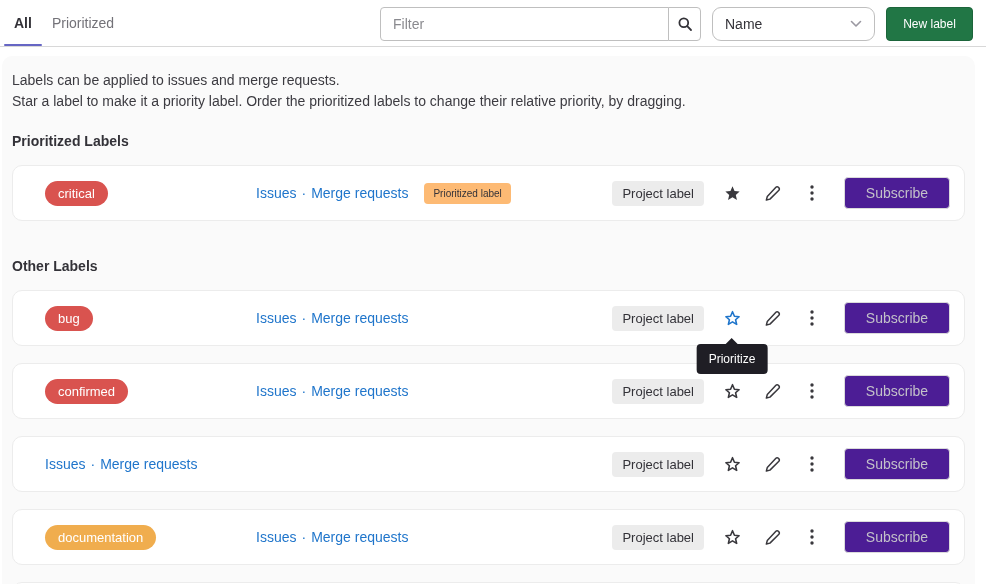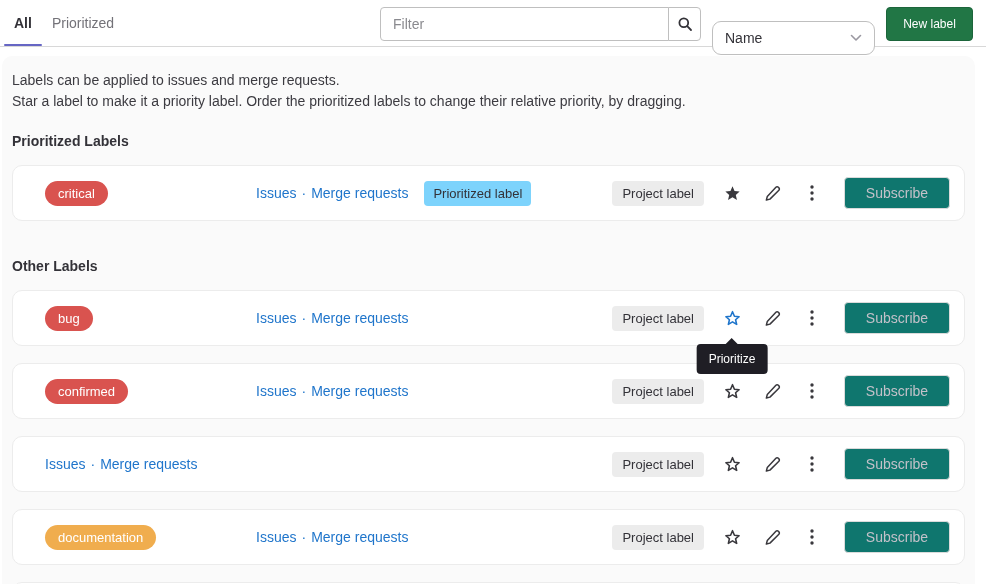--- a/index.html
+++ b/index.html
@@ -12,48 +12,48 @@
   .tabs { display: flex; align-items: stretch; height: 46px; padding-left: 4px; }
   .tab { position: relative; display: flex; align-items: center; padding: 0 10px; color: #737278; cursor: pointer; }
   .tab.active { color: #333238; font-weight: bold; }
   .tab.active::after { content: ""; position: absolute; left: 0; right: 0; bottom: 0; height: 2px; background: #6666c4; border-radius: 2px; }
 
   .filter-group { position: absolute; left: 380px; top: 7px; display: flex; height: 34px; }
   .filter-group input { width: 289px; height: 34px; border: 1px solid #bfbfbf; border-radius: 4px 0 0 4px; padding: 0 12px; font-size: 14px; color: #4d7c0f; outline: none; font-family: inherit; }
   .filter-group input::placeholder { color: #8a8a8f; }
   .search-btn { width: 33px; height: 34px; margin-left: -1px; background: #fff; border: 1px solid #bfbfbf; border-radius: 0 4px 4px 0; display: flex; align-items: center; justify-content: center; cursor: pointer; color: #333238; }
 
-  .sort-dd { position: absolute; left: 712px; top: 21px; width: 163px; height: 34px; background: #fff; border: 1px solid #bfbfbf; border-radius: 9px; display: flex; align-items: center; padding: 0 12px; cursor: pointer; }
+  .sort-dd { position: absolute; left: 712px; top: 7px; width: 163px; height: 34px; background: #fff; border: 1px solid #bfbfbf; border-radius: 9px; display: flex; align-items: center; padding: 0 12px; cursor: pointer; }
   .sort-dd .chev { margin-left: auto; color: #9a98a1; }
   .new-label { position: absolute; left: 886px; top: 7px; width: 87px; height: 34px; background: #217645; color: #fff; border: 1px solid #1c653b; border-radius: 4px; font-size: 12px; font-family: inherit; cursor: pointer; }
 
   
   .container { margin: 9px 11px 0 2px; height: 540px; background: #fafafa; border-radius: 10px 10px 0 0; padding: 14px 10px 0 10px; }
   .intro p { color: #3c3b41; line-height: 21px; }
   .section-title { font-weight: bold; font-size: 14px; color: #333238; }
   .section-title.first { margin-top: 21px; }
   .section-title.other { margin-top: 37px; }
 
   .label-card { display: flex; align-items: center; height: 56px; margin-top: 16px; background: #fff; border: 1px solid #ececec; border-radius: 10px; padding: 0 14px 0 32px; }
   .label-card + .label-card { margin-top: 17px; }
   .label-card.peek { height: 40px; }
 
   .cell-label { width: 211px; flex: 0 0 auto; }
   .pill { display: inline-block; color: #fff; font-size: 13px; padding: 5px 13px; border-radius: 13px; cursor: pointer; }
 
   .cell-links { display: flex; align-items: center; gap: 5px; flex: 1 1 auto; }
   .cell-links a { color: #1f75cb; text-decoration: none; cursor: pointer; }
   .cell-links .dot { color: #1f75cb; }
-  .badge-prioritized { margin-left: 11px; background: #7dd3fc; color: #333238; font-size: 13px; padding: 5px 9px; border-radius: 4px; }
+  .badge-prioritized { margin-left: 11px; background: #fdba74; color: #333238; font-size: 10px; padding: 5px 9px; border-radius: 4px; }
 
   .cell-actions { display: flex; align-items: center; flex: 0 0 auto; }
   .badge-project { background: #ececec; color: #333238; font-size: 13px; padding: 5px 10px; border-radius: 4px; margin-right: 8px; }
   .iconbtn { position: relative; width: 40px; height: 32px; display: flex; align-items: center; justify-content: center; background: transparent; border: none; cursor: pointer; color: #39383d; }
   .iconbtn.star-hover { color: #1f75cb; }
-  .subscribe { width: 106px; height: 32px; margin-left: 12px; background: #0f766e; border: 1px solid #dbdbdb; border-radius: 4px; color: #c3c1c9; font-size: 14px; font-family: inherit; cursor: pointer; }
+  .subscribe { width: 106px; height: 32px; margin-left: 12px; background: #4c1d95; border: 1px solid #dbdbdb; border-radius: 4px; color: #c3c1c9; font-size: 14px; font-family: inherit; cursor: pointer; }
 
   
   .tooltip { position: absolute; top: calc(100% + 10px); left: 50%; transform: translateX(-50%); background: #1f1e25; color: #fff; font-size: 12px; line-height: 1; padding: 9px 12px; border-radius: 4px; white-space: nowrap; z-index: 5; }
   .tooltip::before { content: ""; position: absolute; top: -6px; left: 50%; transform: translateX(-50%); border-left: 7px solid transparent; border-right: 7px solid transparent; border-bottom: 7px solid #1f1e25; }
 
   svg { display: block; }
 </style>
 </head>
 <body>
 

